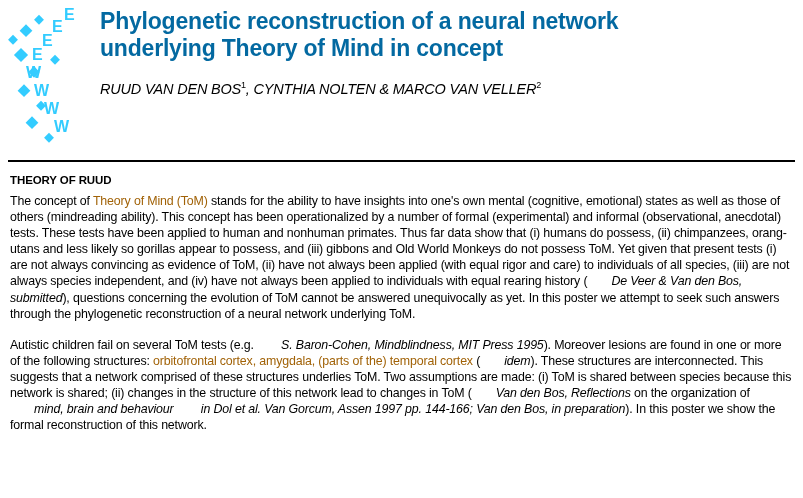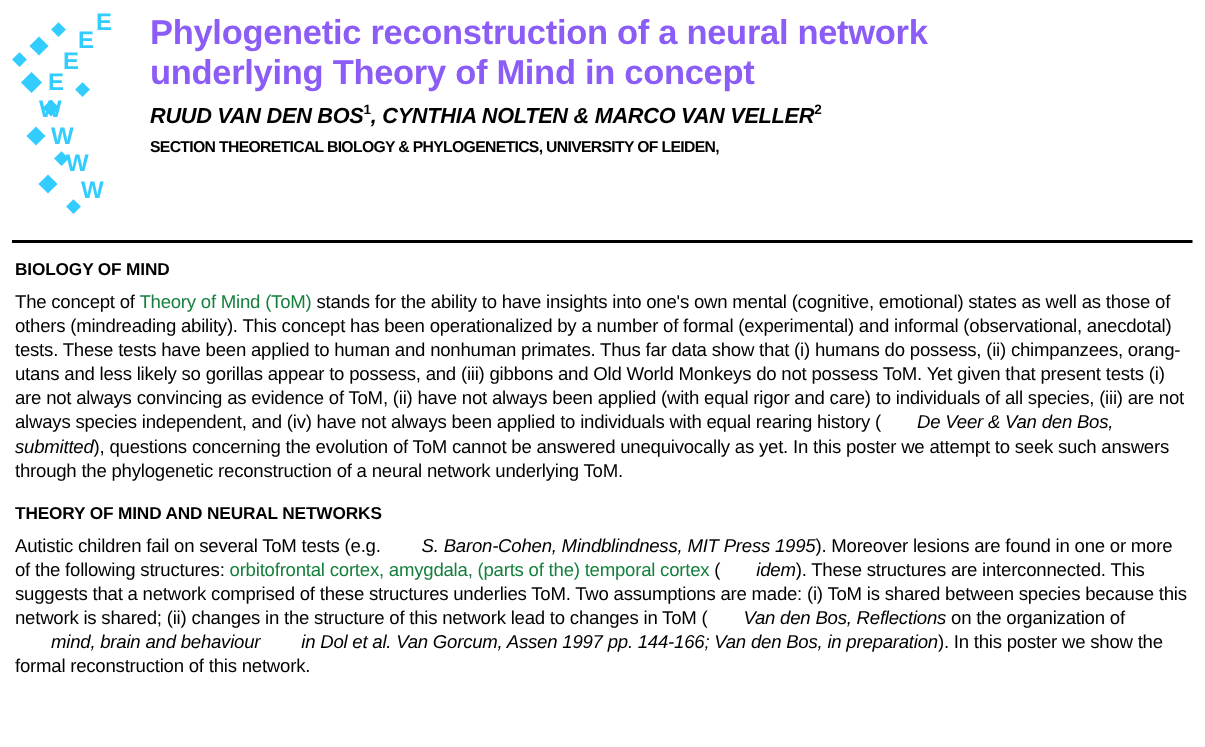--- a/index.html
+++ b/index.html
@@ -39,33 +39,33 @@
     height: 148px;
   }
   .logo svg { display: block; }
 
   .title-block {
     padding-left: 4px;
     padding-top: 2px;
   }
 
   .poster-title {
-    color: #8b5cf6;
+    color: #0369a1;
     font-weight: bold;
     font-size: 23px;
     line-height: 27px;
     letter-spacing: -0.2px;
     margin: 0;
   }
 
   .authors {
     font-style: italic;
-    font-weight: bold;
+    font-weight: normal;
     font-size: 14.5px;
-    margin-top: 6px;
+    margin-top: 18px;
     letter-spacing: -0.2px;
   }
   .authors sup { font-size: 9px; font-style: normal; }
 
   .affil {
     font-size: 10.5px;
     font-weight: bold;
     line-height: 13.5px;
     margin-top: 6px;
     letter-spacing: -0.45px;
@@ -95,21 +95,21 @@
   .para {
     font-size: 12.4px;
     line-height: 16.1px;
     text-align: left;
     margin: 0;
     letter-spacing: -0.15px;
   }
 
   .section + .section { margin-top: 15px; }
 
-  .red { color: #15803d; }
+  .red { color: #a16207; }
   .b { font-weight: normal; }
   .i { font-style: italic; margin-left: 24px; }
 </style>
 </head>
 <body>
 
 <div class="poster">
 
   <div class="header">
 
@@ -144,33 +144,31 @@
       <div class="poster-title">
         <div>Phylogenetic reconstruction of a neural network</div>
         <div>underlying Theory of Mind in concept</div>
       </div>
 
       <div class="authors">
         <span>RUUD VAN DEN BOS</span><sup>1</sup><span>, CYNTHIA NOLTEN &amp; MARCO VAN VELLER</span><sup>2</sup>
       </div>
 
       <div class="affil">
-        <div class="line">SECTION THEORETICAL BIOLOGY &amp; PHYLOGENETICS, UNIVERSITY OF LEIDEN,</div>
       </div>
     </div>
   </div>
 
   <div class="rule"></div>
 
   <div class="body">
 
     <div class="section">
-      <div class="section-heading">BIOLOGY OF MIND</div>
+      <div class="section-heading">THEORY OF RUUD</div>
       <p class="para"><span>The concept of </span><span class="red">Theory of Mind (ToM)</span><span> stands for the ability to have insights into one's own mental (cognitive, emotional) states as well as those of others (mindreading ability). This concept has been operationalized by a number of formal (experimental) and informal (observational, anecdotal) tests. These tests have been applied to human and nonhuman primates. Thus far data show that (i) humans </span><span class="b">do</span><span> possess, (ii) chimpanzees, orang-utans and less likely so gorillas </span><span class="b">appear to</span><span> possess, and (iii) gibbons and Old World Monkeys </span><span class="b">do not</span><span> possess ToM. Yet given that  present tests (i) are not always convincing as evidence of ToM, (ii) have not always been applied (with equal rigor and care) to individuals of all species, (iii) are not always species independent, and (iv)  have not always been applied to individuals with equal rearing history (</span><span class="i">De Veer &amp; Van den Bos, submitted</span><span>), questions concerning the evolution of ToM cannot be answered unequivocally as yet. In this poster we attempt to seek such answers through the phylogenetic reconstruction of a neural network underlying ToM.</span></p>
     </div>
 
     <div class="section">
-      <div class="section-heading">THEORY OF MIND AND NEURAL NETWORKS</div>
       <p class="para"><span>Autistic children fail on several ToM tests (e.g. </span><span class="i">S. Baron-Cohen, Mindblindness, MIT Press 1995</span><span>). Moreover lesions are found in one or more of the following structures: </span><span class="red">orbitofrontal cortex, amygdala, (parts of the) temporal cortex</span><span> (</span><span class="i">idem</span><span>). These structures are interconnected. This suggests that a network comprised of these structures underlies ToM. Two assumptions are made: (i) ToM is shared between species because this network is shared; (ii) changes in the structure of  this network lead to changes in ToM (</span><span class="i">Van den Bos, Reflections</span><span> on the organization of </span><span class="i">mind, brain and behaviour</span><span class="i">  in Dol et al. Van Gorcum, Assen 1997 pp. 144-166; Van den Bos, in preparation</span><span>). In this poster we show the formal reconstruction of this network.</span></p>
     </div>
 
   </div>
 </div>
 
 </body></html>

